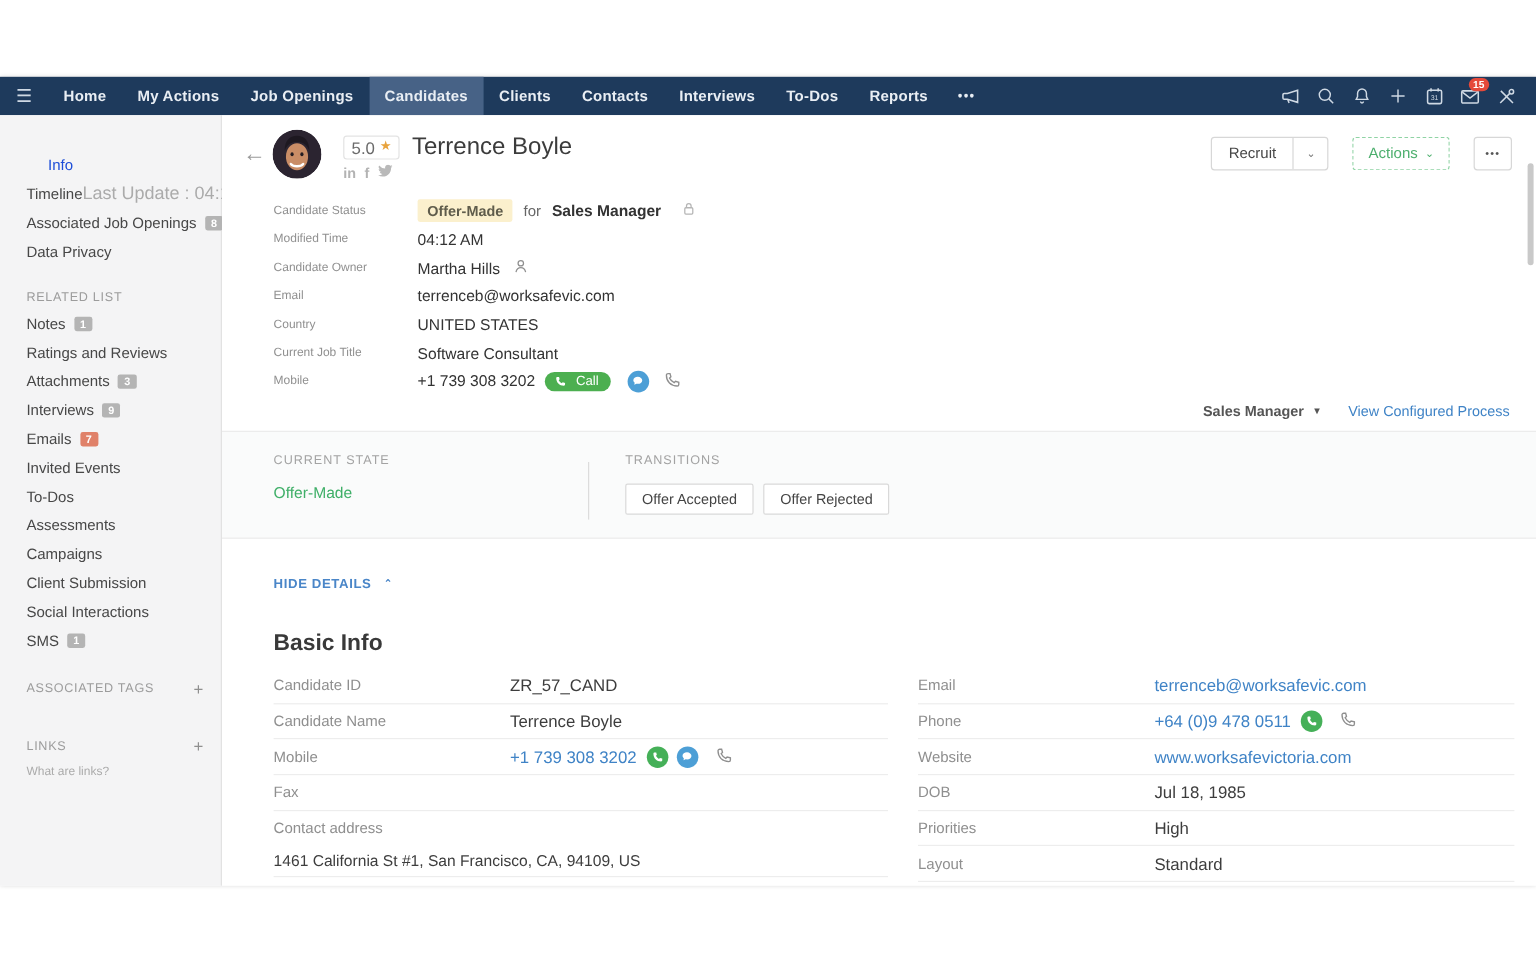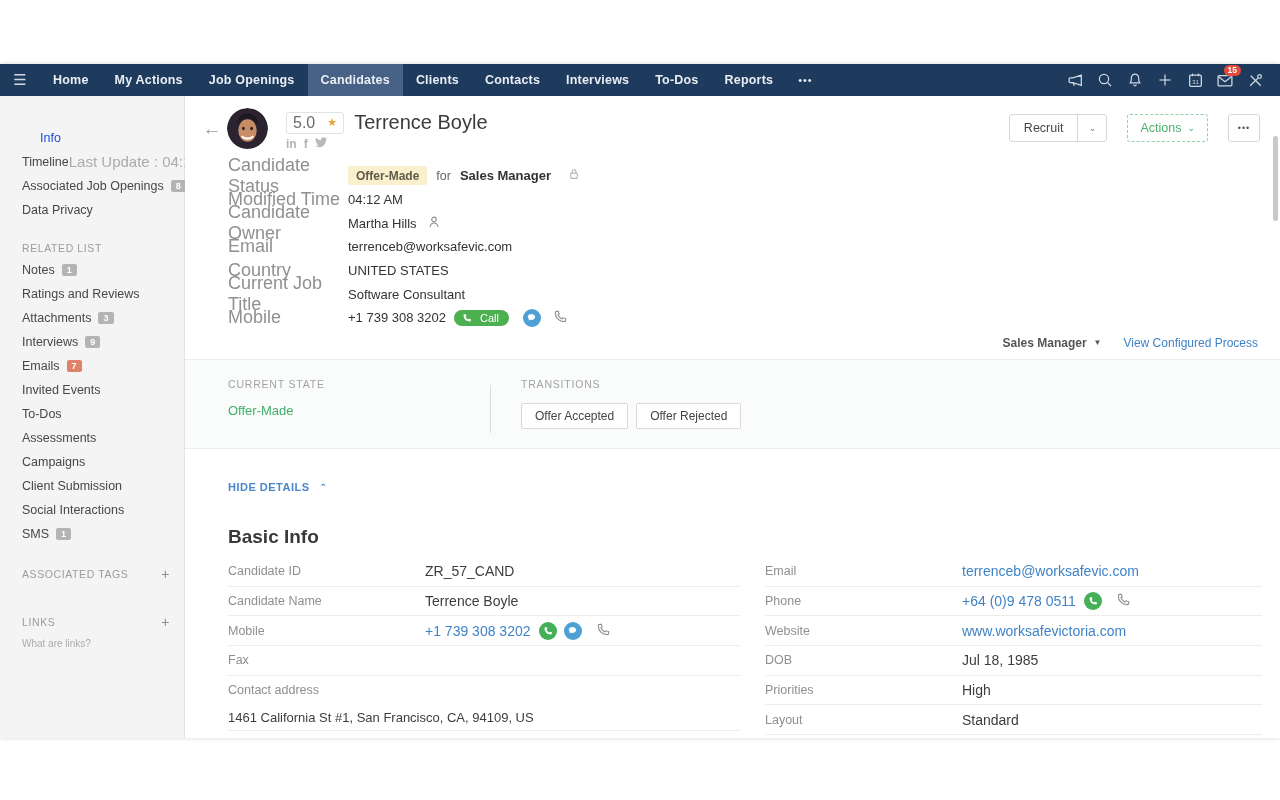--- a/index.html
+++ b/index.html
@@ -34,38 +34,38 @@
   .sb-help { padding:4px 22px; font-size:10px; color:#ababab; }
   .sb-gap { height:8px; }
 
   
   .phead { display:flex; align-items:flex-start; padding:12px 20px 0 12px; height:60px; }
   .back { width:30px; margin-top:10px; font-size:19px; color:#9a9a9a; text-align:center; cursor:pointer; }
   .avatar { width:41px; height:41px; border-radius:50%; overflow:hidden; margin-right:18px; flex-shrink:0; }
   .pmain { padding-top:3px; }
   .prow1 { display:flex; align-items:center; }
   .rating { display:inline-flex; align-items:center; border:1px solid #e3e3e3; border-radius:3px; background:#fff; padding:1px 6px; margin-right:10px; cursor:pointer; }
-  .rating .num { font-size:16px; color:#6b6b6b; margin-right:12px; }
+  .rating .num { font-size:14px; color:#6b6b6b; margin-right:4px; }
   .rating .star { color:#e8a33d; font-size:11px; line-height:1; }
   .pname { font-size:20px; color:#3c3c3c; }
   .socials { display:flex; align-items:center; gap:7px; margin-top:3px; color:#b3b3b3; }
   .soc { font-size:12px; font-weight:700; cursor:pointer; line-height:1; }
   .soc svg { fill:#b9b9b9; }
   .pbtns { margin-left:auto; display:flex; align-items:flex-start; gap:20px; margin-top:6px; }
   .btn-split { display:flex; border:1px solid #d7d7d7; border-radius:3px; background:#fff; height:28px; }
   .btn-split .seg1 { padding:0 14px; display:flex; align-items:center; font-size:12.5px; color:#474747; border-right:1px solid #d7d7d7; cursor:pointer; }
   .btn-split .seg2 { width:28px; display:flex; align-items:center; justify-content:center; color:#777; font-size:9px; cursor:pointer; }
   .btn-actions { height:28px; border:1px dashed #8fd3a4; border-radius:3px; background:#fff; color:#4daf6e; font-size:12.5px; padding:0 12px; display:flex; align-items:center; gap:6px; cursor:pointer; }
   .btn-actions .chev { font-size:9px; }
   .btn-more { height:28px; width:32px; border:1px solid #d7d7d7; border-radius:3px; background:#fff; color:#555; font-size:9px; letter-spacing:1px; display:flex; align-items:center; justify-content:center; cursor:pointer; }
 
   
   .summary { padding:8px 0 0 43px; }
   .srow { display:flex; align-items:center; height:23.7px; }
-  .srow .sl { width:120px; font-size:18px; color:#909090; flex-shrink:0; }
+  .srow .sl { width:120px; font-size:10px; color:#909090; flex-shrink:0; }
   .srow .sv { font-size:13px; color:#333; display:flex; align-items:center; }
   .status-badge { background:#fbf0cd; color:#5f5c4b; font-size:12px; font-weight:700; padding:2.5px 8px; border-radius:2px; }
   .status-for { margin:0 9px; font-size:12.5px; color:#666; }
   .status-job { font-size:13px; font-weight:700; color:#333; }
   .lock { margin-left:16px; }
   .owner-icon { margin-left:10px; cursor:pointer; }
   .call-pill { margin-left:8px; background:#4caf50; color:#fff; font-size:11px; border-radius:10px; padding:2px 10px 2.5px 8px; display:inline-flex; align-items:center; gap:8px; cursor:pointer; }
   .bub { width:18px; height:18px; border-radius:50%; background:#4d9fd6; display:inline-flex; align-items:center; justify-content:center; margin-left:14px; cursor:pointer; }
   .handset { margin-left:12px; cursor:pointer; }
 

